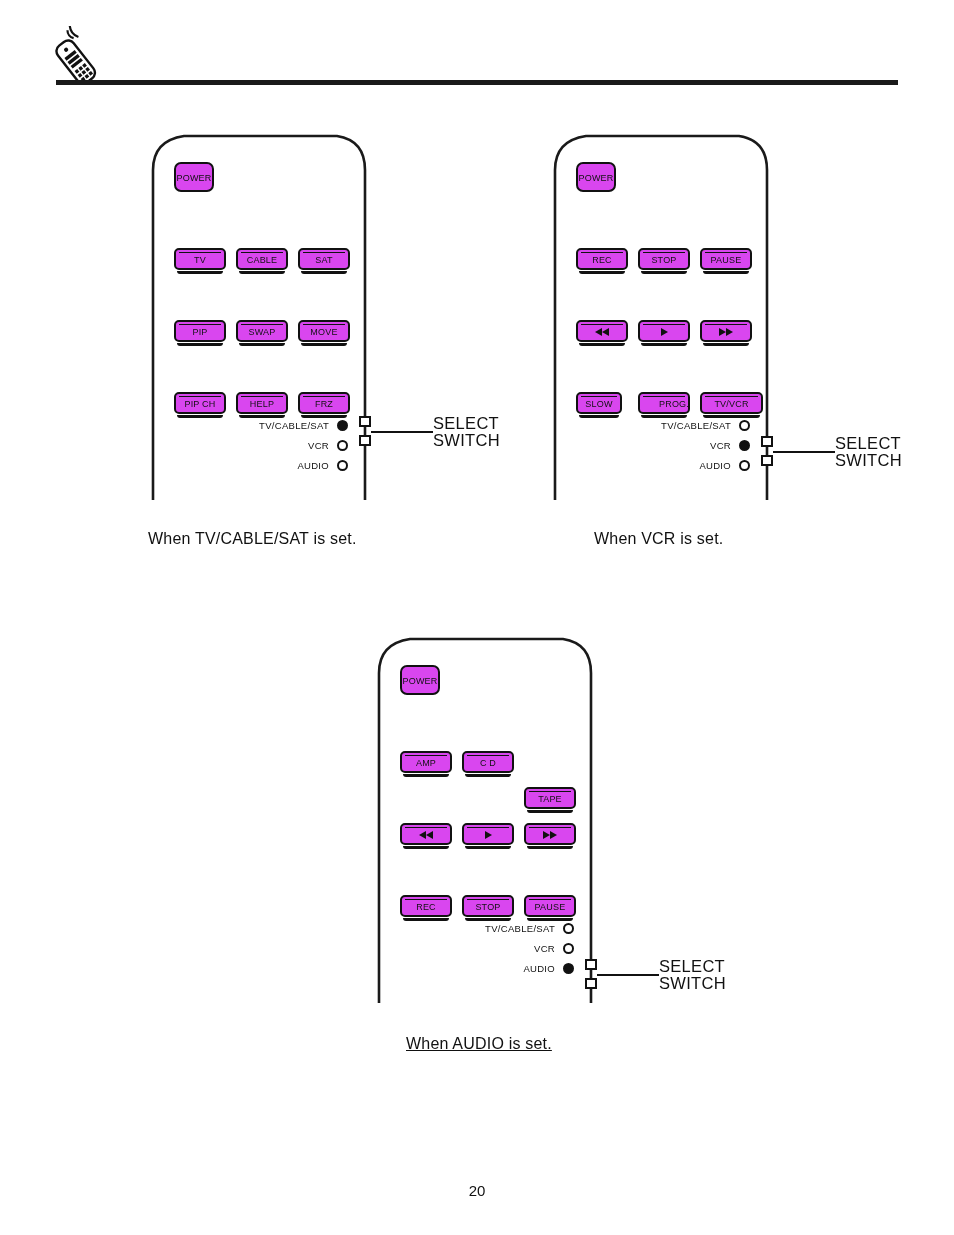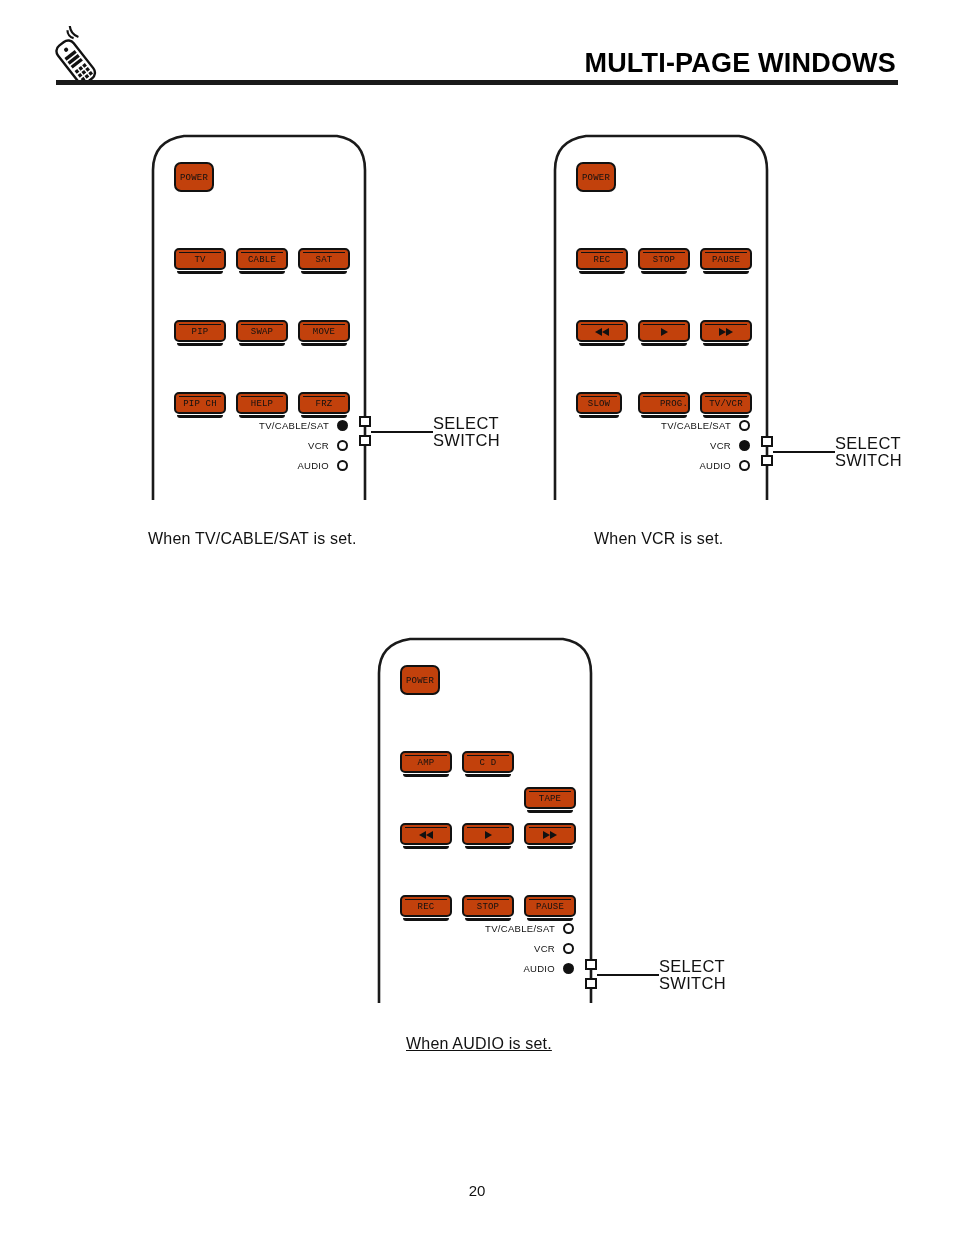--- a/index.html
+++ b/index.html
@@ -60,30 +60,29 @@
     top: 0;
     overflow: visible;
   }
 
   
   .btn {
     position: absolute;
     box-sizing: border-box;
     border: 2.2px solid #111;
     border-radius: 5px;
-    background: #c2410c;
+    background: #d946ef;
     display: flex;
     align-items: center;
     justify-content: center;
     font-size: 9px;
     letter-spacing: 0.2px;
     line-height: 1;
     color: #111;
     white-space: nowrap;
-    font-family: Liberation Mono, monospace;
   }
   .btn.power {
     border-radius: 7px;
   }
   
   .btn.wide::before {
     content: "";
     position: absolute;
     left: 3px;
     right: 3px;
@@ -225,21 +224,20 @@
         <rect x="29.1" y="42.5" width="3.4" height="3.4" fill="#111"></rect>
         <rect x="19.5" y="47.5" width="3.4" height="3.4" fill="#111"></rect>
         <rect x="24.3" y="47.5" width="3.4" height="3.4" fill="#111"></rect>
         <rect x="29.1" y="47.5" width="3.4" height="3.4" fill="#111"></rect>
         <path d="M 39 11 A 8 8 0 0 1 39 1" fill="none" stroke="#111" stroke-width="2.2"></path>
         <path d="M 43.5 13 A 13 13 0 0 1 43.5 -1" fill="none" stroke="#111" stroke-width="2.2"></path>
       </g>
     </svg>
   </div>
 
-  <div id="header-title">MULTI-PAGE WINDOWS</div>
   <div id="header-rule"></div>
 </div>
 
 <div id="remotes-layer">
     <div class="remote" style="left: 150px; top: 130px; width: 465px; height: 370px;">
       <svg class="rbody-svg" width="223" height="376" viewBox="0 0 223 376">
         <path d="M 3 370 L 3 40 C 3 20 14 9 34 6 L 187 6 C 206 9 215 20 215 40 L 215 370" fill="#ffffff" stroke="#1a1a1a" stroke-width="2.6" stroke-linejoin="round"></path>
       </svg>
       <div class="btn power" style="left: 24px; top: 32px; width: 40px; height: 30px;">
         <span class="btn-label">POWER</span>
@@ -327,21 +325,21 @@
           <i class="tri tri-right"></i>
           <i class="tri tri-right"></i>
         </span>
       </div>
       <div class="btn wide" style="left: 24px; top: 262px; width: 46px; height: 22px;">
         <span class="btn-label">SLOW</span>
       </div>
       <div class="btn wide" style="left: 86px; top: 262px; width: 52px; height: 22px; padding-left: 20px;">
         <span class="btn-label">PROG.</span>
       </div>
-      <div class="btn wide" style="left: 148px; top: 262px; width: 52px; height: 22px;">
+      <div class="btn wide" style="left: 148px; top: 262px; width: 63px; height: 22px;">
         <span class="btn-label">TV/VCR</span>
       </div>
       <div class="indicators" style="left: 0px; top: 0px; width: 215px; height: 370px;">
         <div class="ind-row" style="top: 290px; right: 17px;">
           <span class="ind-label">TV/CABLE/SAT</span>
           <span class="ind-dot"></span>
         </div>
         <div class="ind-row" style="top: 310px; right: 17px;">
           <span class="ind-label">VCR</span>
           <span class="ind-dot on"></span>

